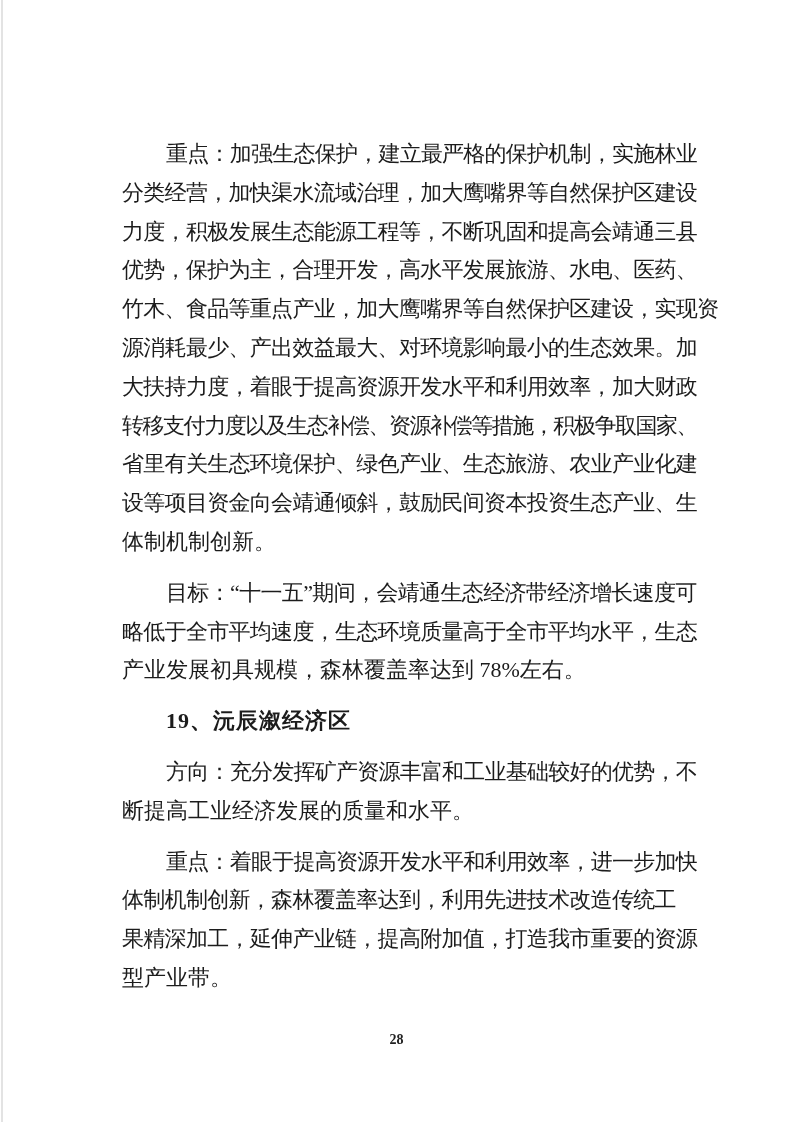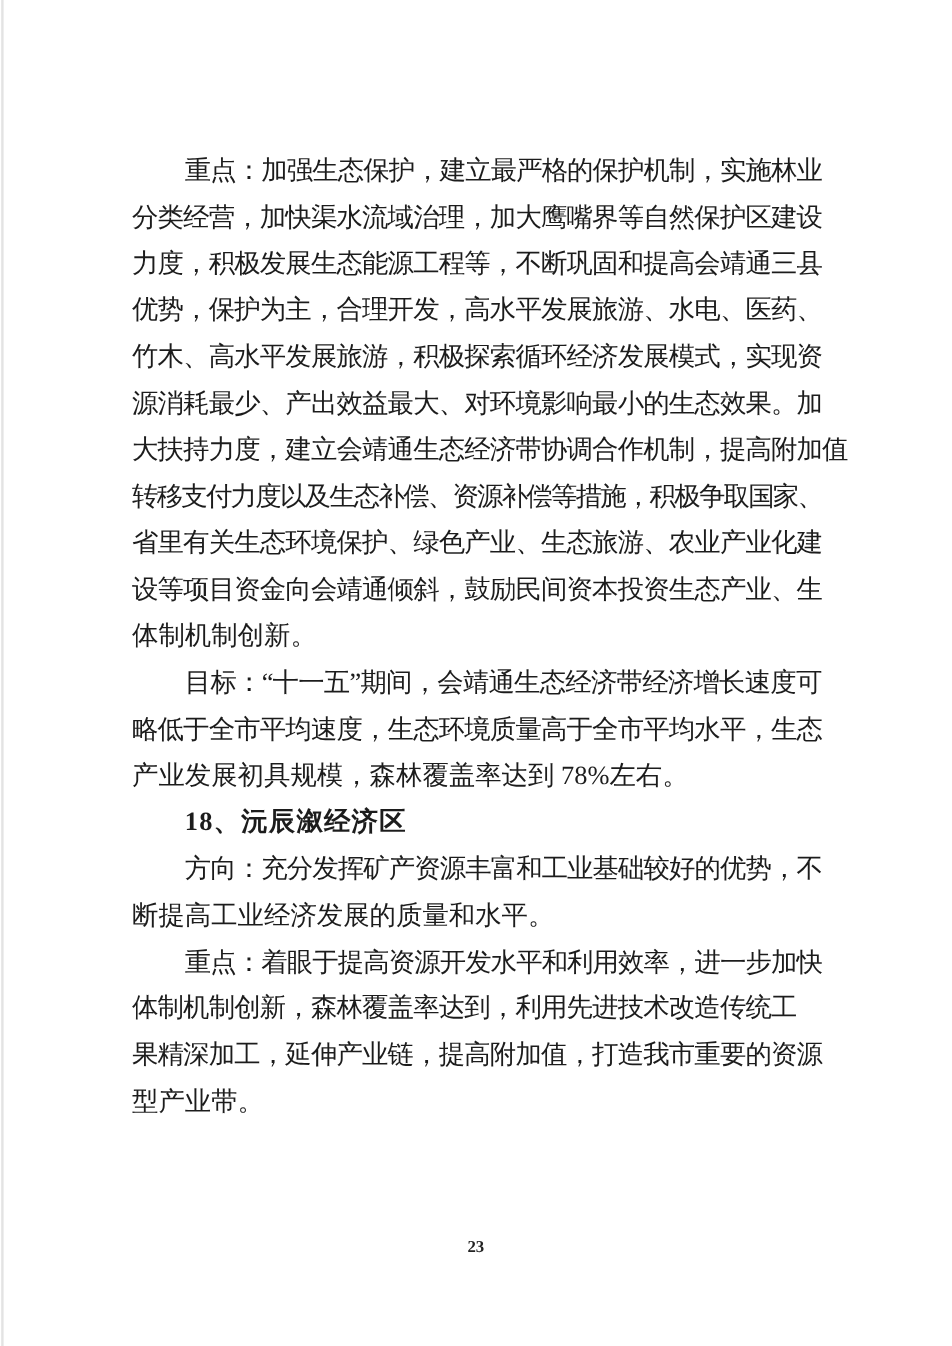--- a/index.html
+++ b/index.html
@@ -26,21 +26,21 @@
   }
   .text-block {
     position: absolute;
     left: 110px;
     top: 123px;
     width: 575px;
     color: #1c1c1c;
     font-size: 22px;
     line-height: 38.8px;
   }
-  .para { margin: 0; }
+  .para { margin: 12px; }
   .line {
     white-space: nowrap;
     height: 38.8px;
   }
   .line.first { text-indent: 44px; }
   .para.heading .line {
     font-weight: bold;
     letter-spacing: 1px;
   }
   .page-number {
@@ -59,41 +59,41 @@
 <body>
 
 <div class="page">
   <div class="scan-edge"></div>
   <div class="text-block" id="text-block">
       <div class="para body">
         <div class="line first stretch" style="letter-spacing: -0.76px;">重点：加强生态保护，建立最严格的保护机制，实施林业</div>
         <div class="line stretch" style="letter-spacing: -0.7px;">分类经营，加快渠水流域治理，加大鹰嘴界等自然保护区建设</div>
         <div class="line stretch" style="letter-spacing: -0.7px;">力度，积极发展生态能源工程等，不断巩固和提高会靖通三县</div>
         <div class="line stretch" style="letter-spacing: -0.7px;">优势，保护为主，合理开发，高水平发展旅游、水电、医药、</div>
-        <div class="line stretch" style="letter-spacing: -0.7px;">竹木、高水平发展旅游，积极探索循环经济发展模式，实现资</div>
+        <div class="line stretch" style="letter-spacing: -0.7px;">竹木、食品等重点产业，加大鹰嘴界等自然保护区建设，实现资</div>
         <div class="line stretch" style="letter-spacing: -0.7px;">源消耗最少、产出效益最大、对环境影响最小的生态效果。加</div>
-        <div class="line stretch" style="letter-spacing: -0.7px;">大扶持力度，建立会靖通生态经济带协调合作机制，提高附加值</div>
+        <div class="line stretch" style="letter-spacing: -0.7px;">大扶持力度，着眼于提高资源开发水平和利用效率，加大财政</div>
         <div class="line stretch" style="letter-spacing: -1.46px;">转移支付力度以及生态补偿、资源补偿等措施，积极争取国家、</div>
         <div class="line stretch" style="letter-spacing: -0.7px;">省里有关生态环境保护、绿色产业、生态旅游、农业产业化建</div>
         <div class="line stretch" style="letter-spacing: -0.7px;">设等项目资金向会靖通倾斜，鼓励民间资本投资生态产业、生</div>
         <div class="line">体制机制创新。</div>
       </div>
       <div class="para body">
         <div class="line first stretch" style="letter-spacing: -0.65px;">目标：“十一五”期间，会靖通生态经济带经济增长速度可</div>
         <div class="line stretch" style="letter-spacing: -0.7px;">略低于全市平均速度，生态环境质量高于全市平均水平，生态</div>
         <div class="line">产业发展初具规模，森林覆盖率达到 78%左右。</div>
       </div>
       <div class="para heading">
-        <div class="line first">18、沅辰溆经济区</div>
+        <div class="line first">19、沅辰溆经济区</div>
       </div>
       <div class="para body">
         <div class="line first stretch" style="letter-spacing: -0.76px;">方向：充分发挥矿产资源丰富和工业基础较好的优势，不</div>
         <div class="line">断提高工业经济发展的质量和水平。</div>
       </div>
       <div class="para body">
         <div class="line first stretch" style="letter-spacing: -0.76px;">重点：着眼于提高资源开发水平和利用效率，进一步加快</div>
         <div class="line stretch" style="letter-spacing: -0.7px;">体制机制创新，森林覆盖率达到，利用先进技术改造传统工</div>
         <div class="line stretch" style="letter-spacing: -0.7px;">果精深加工，延伸产业链，提高附加值，打造我市重要的资源</div>
         <div class="line">型产业带。</div>
       </div>
     </div>
-  <div class="page-number">23</div>
+  <div class="page-number">28</div>
 </div>
 
 </body></html>

